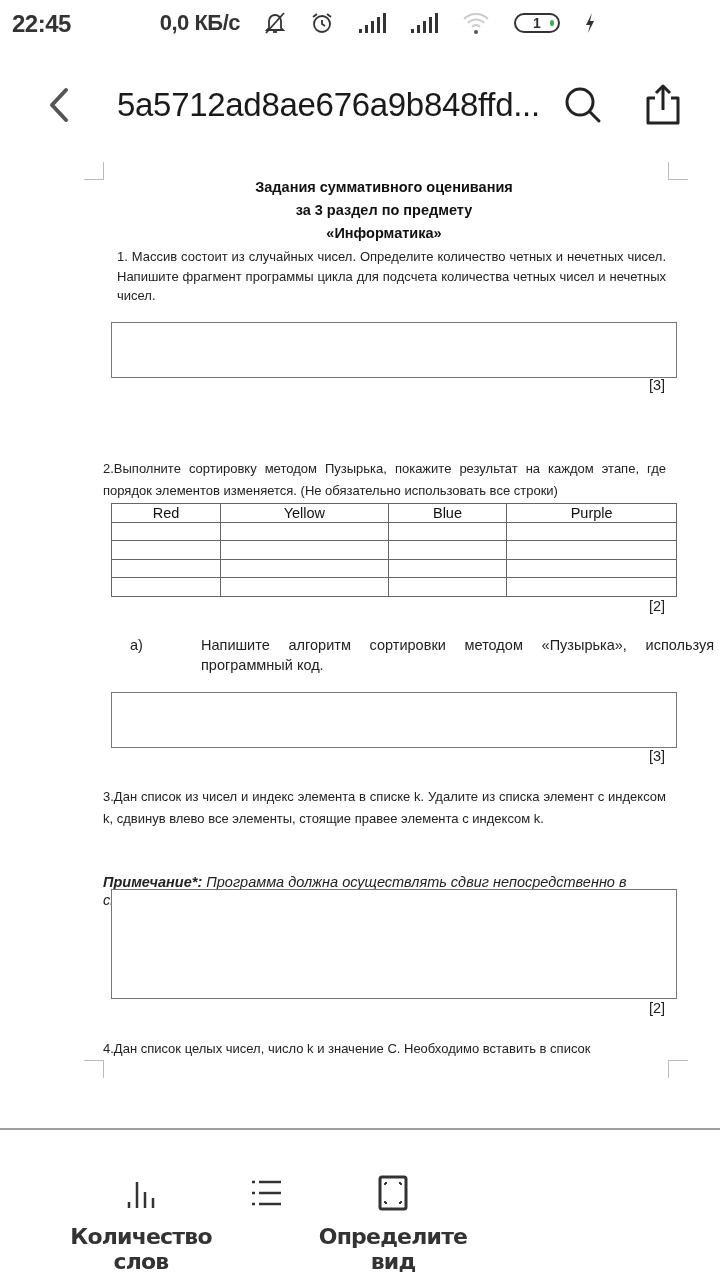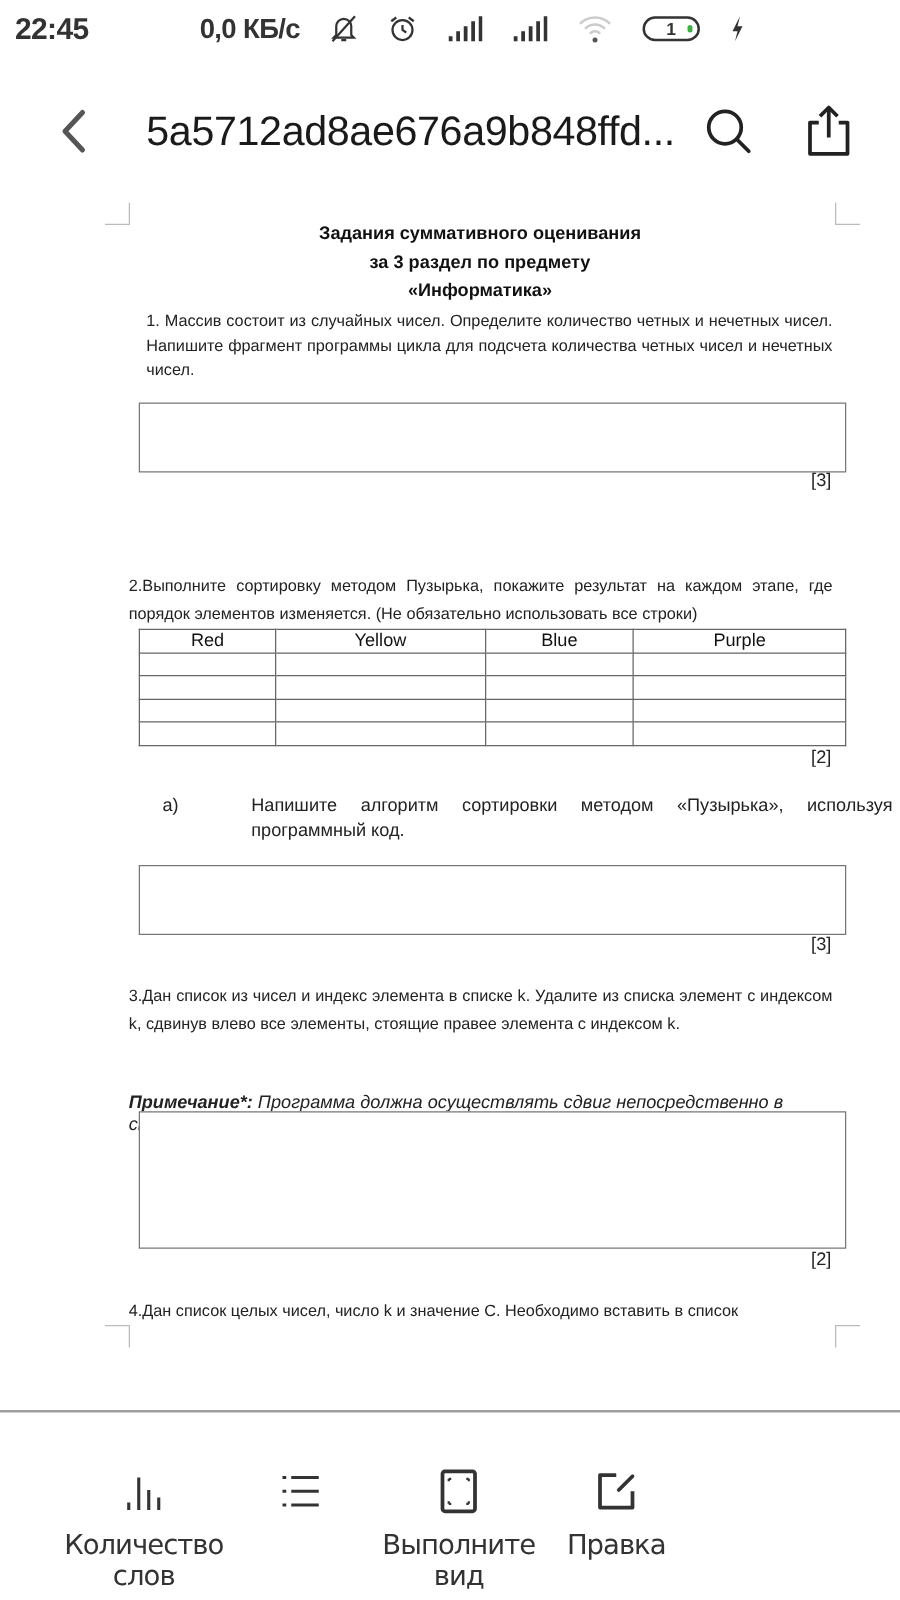--- a/index.html
+++ b/index.html
@@ -41,21 +41,21 @@
 
   table.sort-table { position: absolute; left: 111px; top: 503px; width: 566px; border-collapse: collapse; }
   table.sort-table th, table.sort-table td { border: 1px solid #666; height: 18.6px; font-size: 14.5px; font-weight: normal; text-align: center; color: #111; padding: 0; }
 
   .sub-a { position: absolute; left: 130px; font-size: 14.5px; line-height: 19.5px; color: #222; }
   .sub-a .lbl { position: absolute; left: 0; top: 0; }
   .sub-a .txt { position: absolute; left: 23px; width: 513px; text-align: justify; margin-left: 48px; }
 
   
   .divider { position: absolute; left: 0; top: 1128px; width: 720px; height: 2px; background: #9e9e9e; }
-  .bottombar { position: absolute; left: 0; top: 1130px; width: 720px; height: 150px; display: flex; padding-left: 52px; }
+  .bottombar { position: absolute; left: 0; top: 1130px; width: 720px; height: 150px; display: flex; padding-left: 78px; font-weight: bold; }
   .tb-item { width: 126px; display: flex; flex-direction: column; align-items: center; padding-top: 44px; cursor: pointer; }
   .tb-item svg { width: 36px; height: 38px; }
   .tb-label { margin-top: 12px; font-size: 22px; line-height: 25px; color: #333; text-align: center; white-space: pre-line; font-family: "DejaVu Sans", sans-serif; letter-spacing: -0.8px; }
 </style>
 </head>
 <body>
 
 <div class="statusbar">
   <div class="sb-time">22:45</div>
   <div class="sb-right">
@@ -213,23 +213,16 @@
         <line x1="10" y1="19" x2="32" y2="19" stroke="#333" stroke-width="2.5"></line>
         <line x1="3" y1="30" x2="6" y2="30" stroke="#333" stroke-width="2.5"></line>
         <line x1="10" y1="30" x2="32" y2="30" stroke="#333" stroke-width="2.5"></line>
       </svg>
   </div>
   <div class="tb-item">
     <svg viewBox="0 0 36 38">
         <rect x="5" y="3" width="26" height="32" rx="2" fill="none" stroke="#333" stroke-width="3"></rect>
         <path d="M10 9 h2 M10 9 v2 M26 9 h-2 M26 9 v2 M10 29 h2 M10 29 v-2 M26 29 h-2 M26 29 v-2" stroke="#333" stroke-width="1.8"></path>
       </svg>
-    <div class="tb-label">Выполните
+    <div class="tb-label">Определите
 вид</div>
   </div>
-  <div class="tb-item">
-    <svg viewBox="0 0 36 38">
-        <path d="M18 6 H5 V32 H31 V19" fill="none" stroke="#333" stroke-width="3" stroke-linejoin="round"></path>
-        <line x1="20" y1="18" x2="31" y2="7" stroke="#333" stroke-width="3" stroke-linecap="round"></line>
-      </svg>
-    <div class="tb-label">Правка</div>
-  </div>
 </div>
 
 </body></html>

